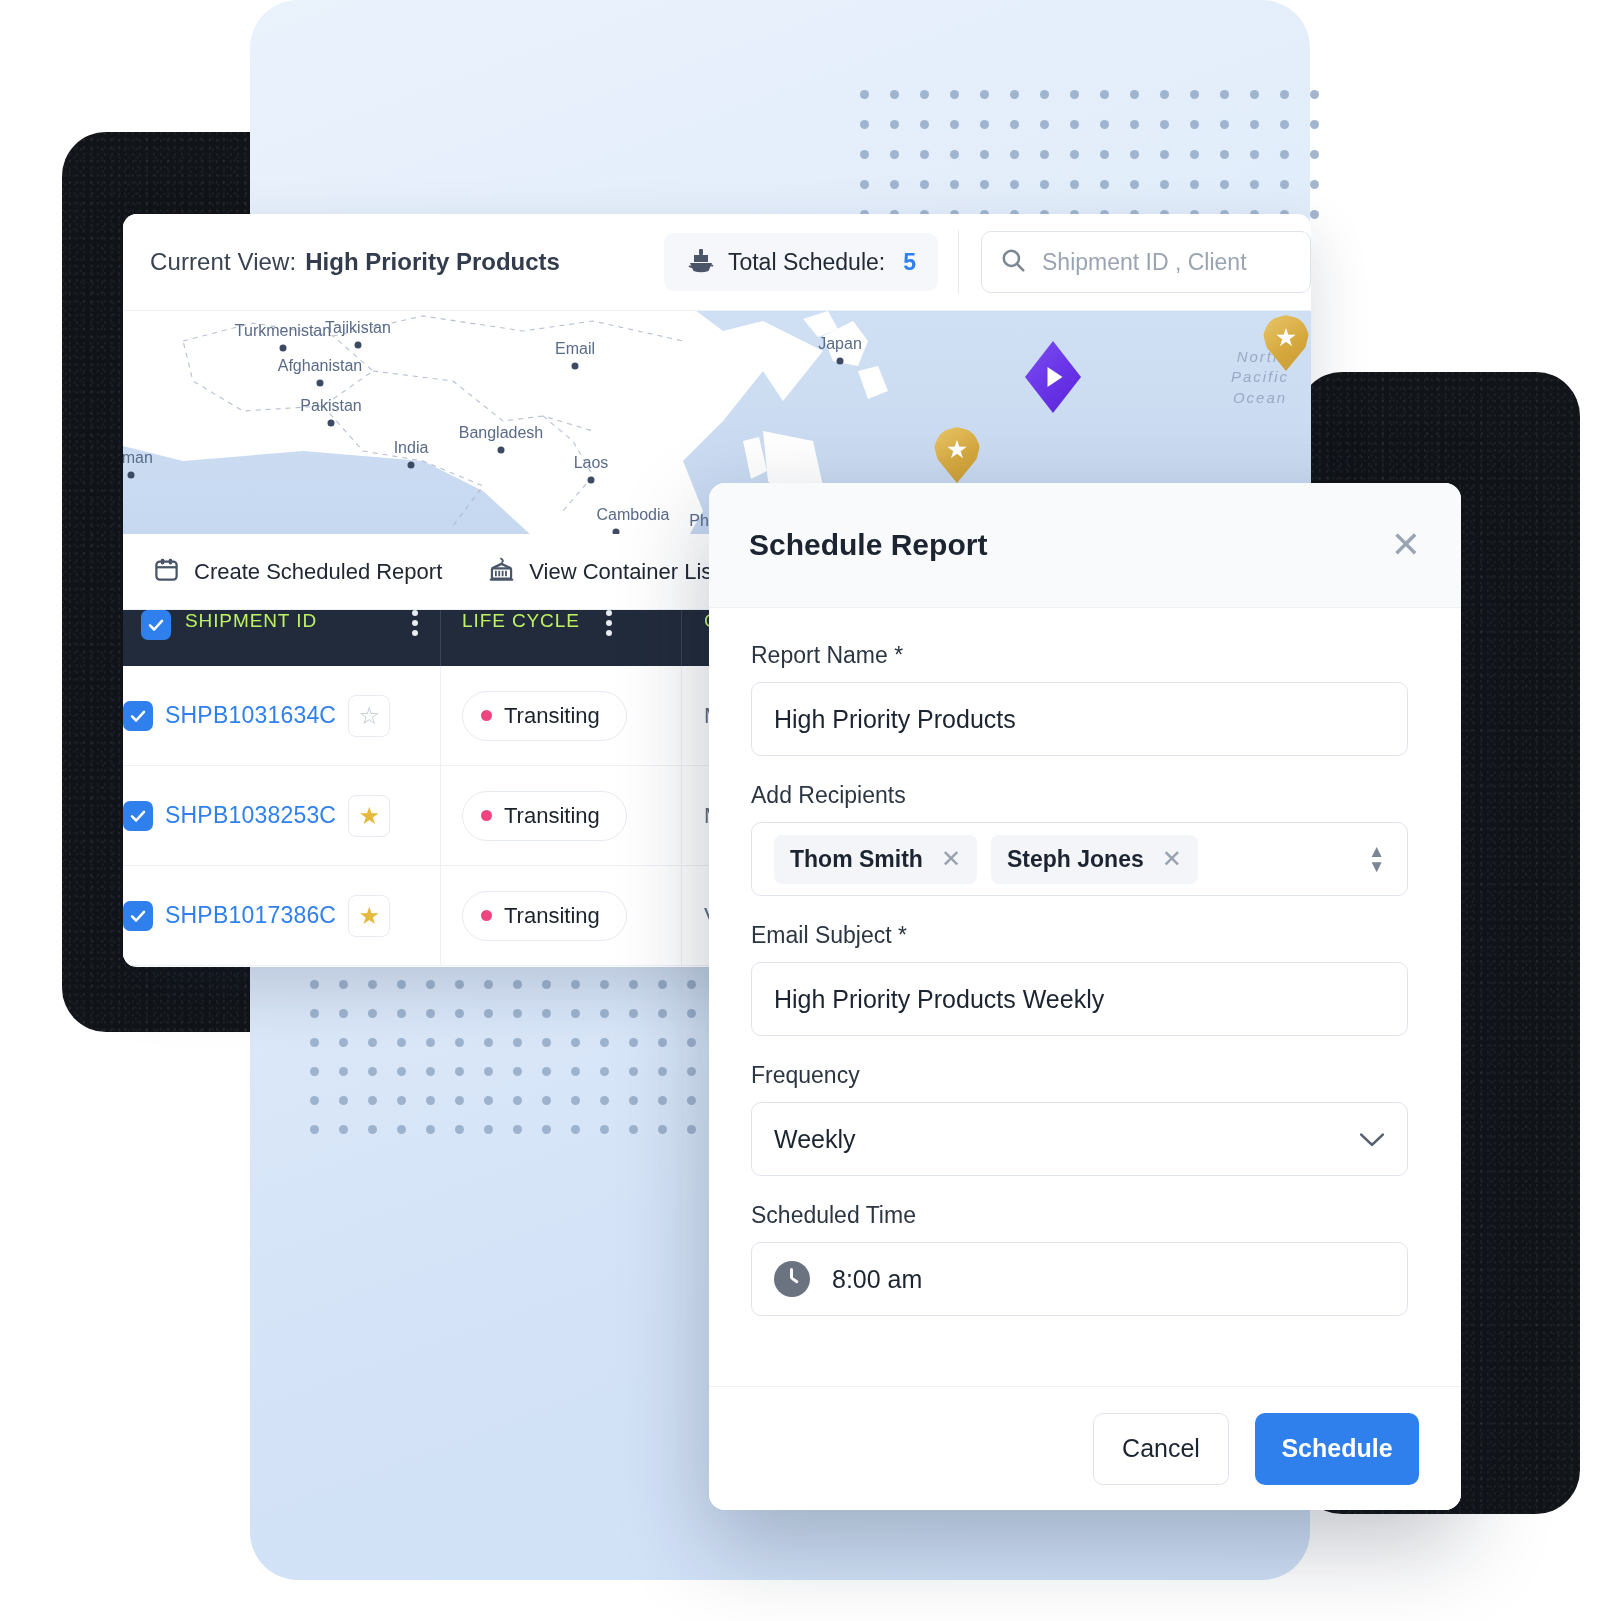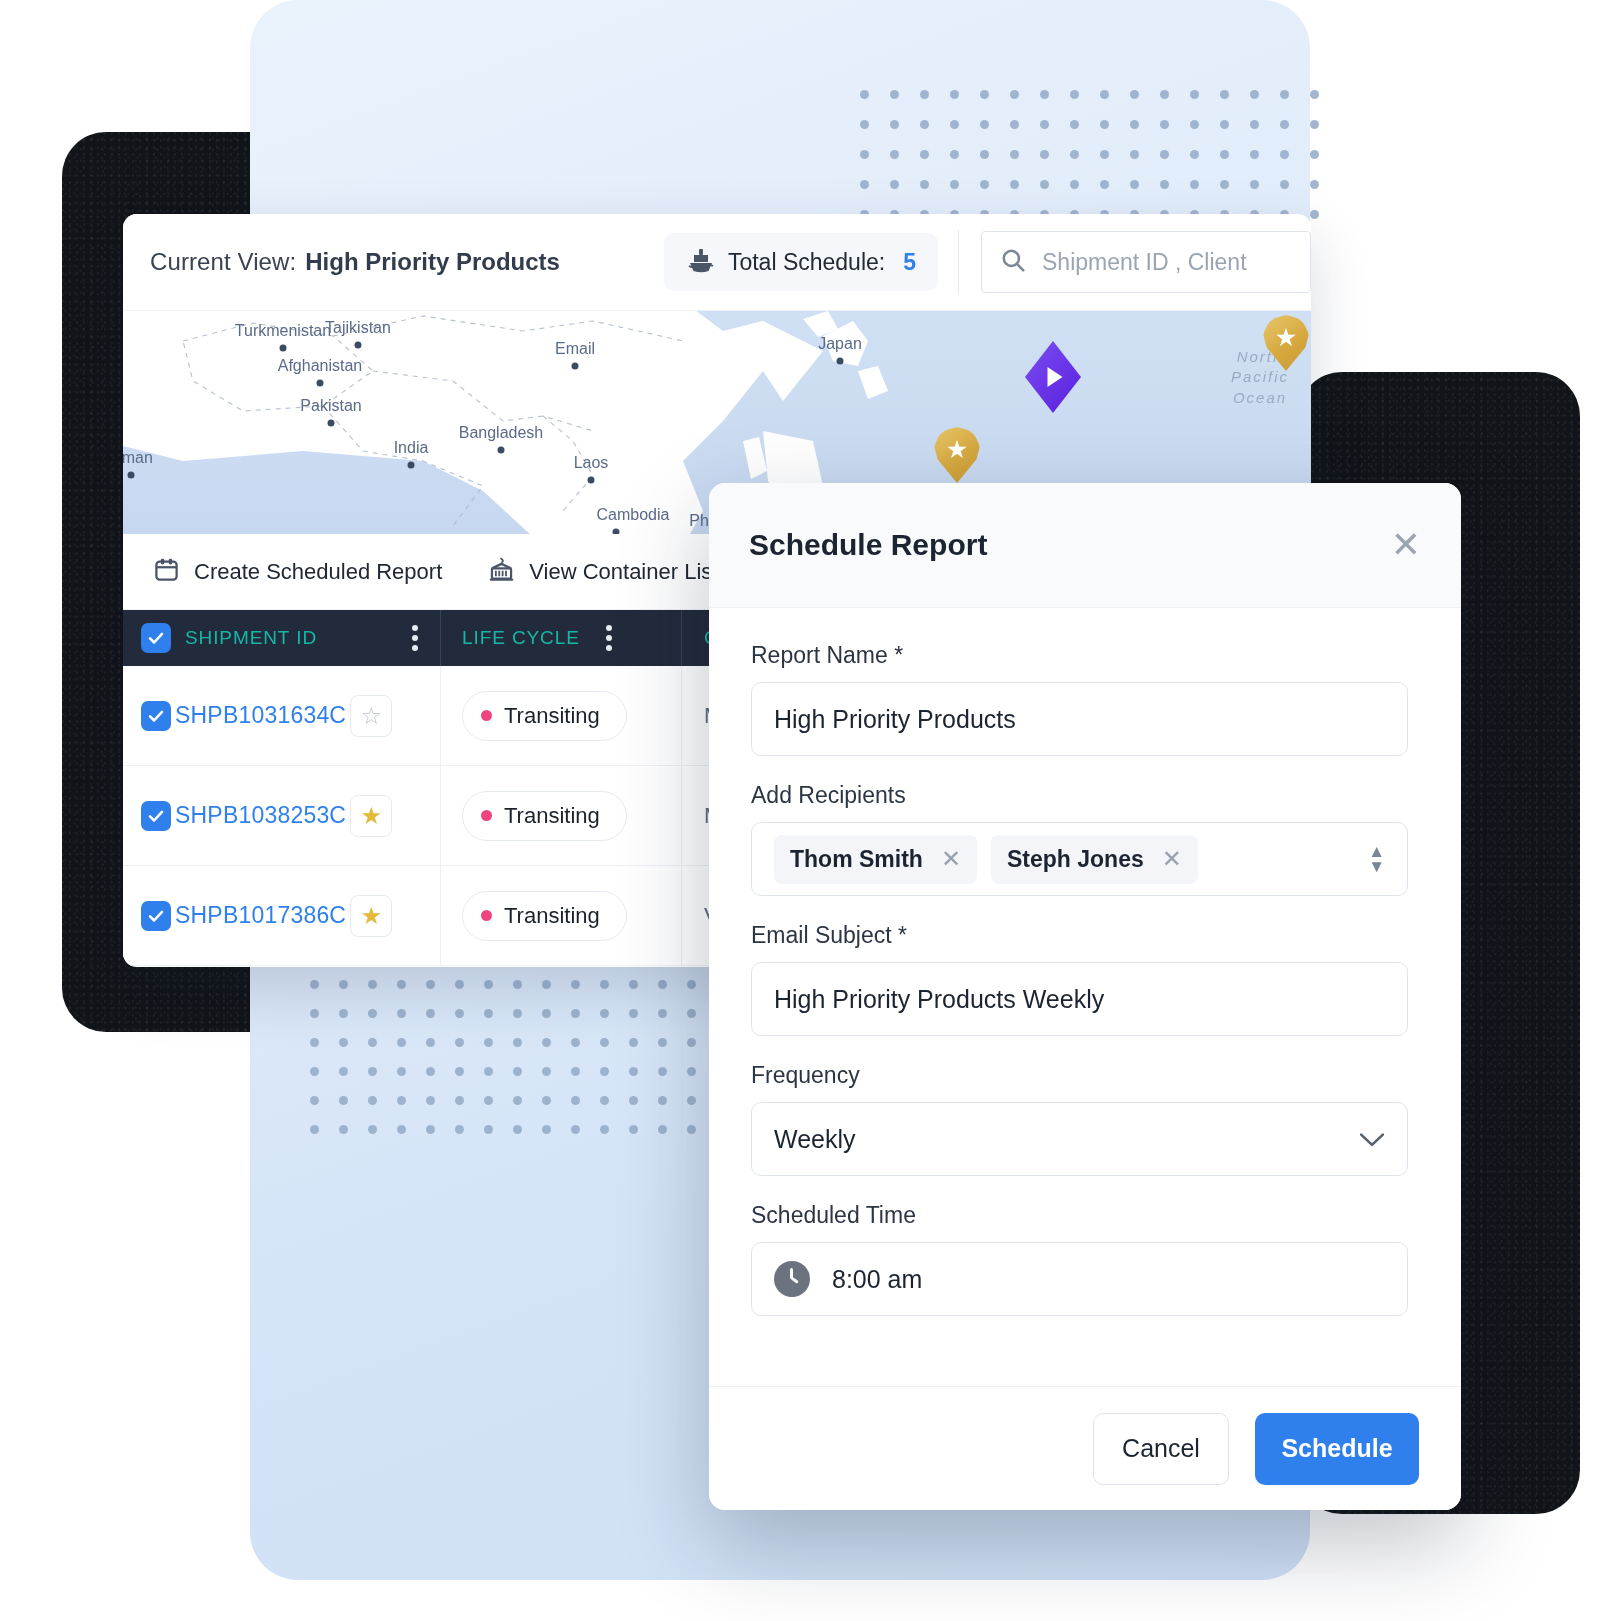--- a/index.html
+++ b/index.html
@@ -70,21 +70,21 @@
     display: flex; align-items: center; gap: 12px;
     background: #f5f7fa; border-radius: 10px;
     padding: 14px 22px; margin-right: 20px;
   }
   .total-pill .txt { font-size: 23px; color: #222a35; }
   .total-pill .num { font-size: 23px; color: #2f80ed; font-weight: 700; margin-left:6px;}
   .divider-v { width:1px; height:64px; background:#e5e9f0; margin-right:22px; }
   .search-box {
     display:flex; align-items:center; gap:16px;
     width: 330px; height: 62px;
-    border: 1px solid #dfe4ec; border-radius: 4px;
+    border: 1px solid #dfe4ec; border-radius: 10px;
     padding: 0 18px; margin-right: 0px; background:#fff;
   }
   .search-ph { font-size: 23px; color: #9aa4b2; white-space: nowrap; overflow:hidden; }
 
   
   .map {
     position: relative; height: 223px; overflow: hidden;
     background: linear-gradient(180deg,#cfe0f4 0%, #cbdcf2 55%, #c6d8f0 100%);
   }
   .map-label {
@@ -122,33 +122,33 @@
     padding: 0 30px; background: #fff; border-bottom: 1px solid #eef1f6;
   }
   .tb-item { display:flex; align-items:center; gap:14px; cursor:pointer; }
   .tb-item .lbl { font-size: 22px; color: #202834; }
 
   
   .thead {
     display:flex; height: 56px; background:#222b3b; align-items:center;
   }
   .th {
-    display:flex; align-items:center; height:100%;
-    color:#14b8a6; font-size:19px; letter-spacing:.9px; font-weight:400;
+    display:flex; height:100%;
+    color:#bef264; font-size:19px; letter-spacing:.9px; font-weight:400;
   }
   .th.c1 { width: 318px; padding-left:18px; gap:14px; border-right:1px solid #39435a;}
   .th.c2 { width: 241px; padding-left:21px; gap:16px; border-right:1px solid #39435a;}
   .th.c3 { flex:1; padding-left:22px; }
   .kebab { display:flex; flex-direction:column; gap:4px; margin-left:auto; margin-right:22px; }
   .kebab i { width:6px;height:6px;border-radius:50%;background:#e7ebf2; display:block;}
   .th.c2 .kebab { margin-left: 10px; margin-right:0; }
 
   .trow { display:flex; height: 100px; border-bottom:1px solid #edf0f5; background:#fff; }
   .td { display:flex; align-items:center; height:100%; }
-  .td.c1 { width: 318px; padding-left:18px; gap:4px; border-right:1px solid #edf0f5;text-align:center;}
+  .td.c1 { width: 318px; gap:12px; border-right:1px solid #edf0f5;text-align:center;}
   .td.c2 { width: 241px; padding-left:21px; border-right:1px solid #edf0f5;}
   .td.c3 { flex:1; padding-left:22px; }
   .ship-id { font-size:23px; color:#2f80ed; letter-spacing:.2px;}
   .star-btn {
     width:42px;height:42px;border:1px solid #e6eaf1;border-radius:8px;background:#fff;
     display:flex;align-items:center;justify-content:center;font-size:24px; line-height:1;
   }
   .star-btn.filled { color:#e5b93c; }
   .star-btn.empty { color:#b9c2cf; }
   .chip-status {

